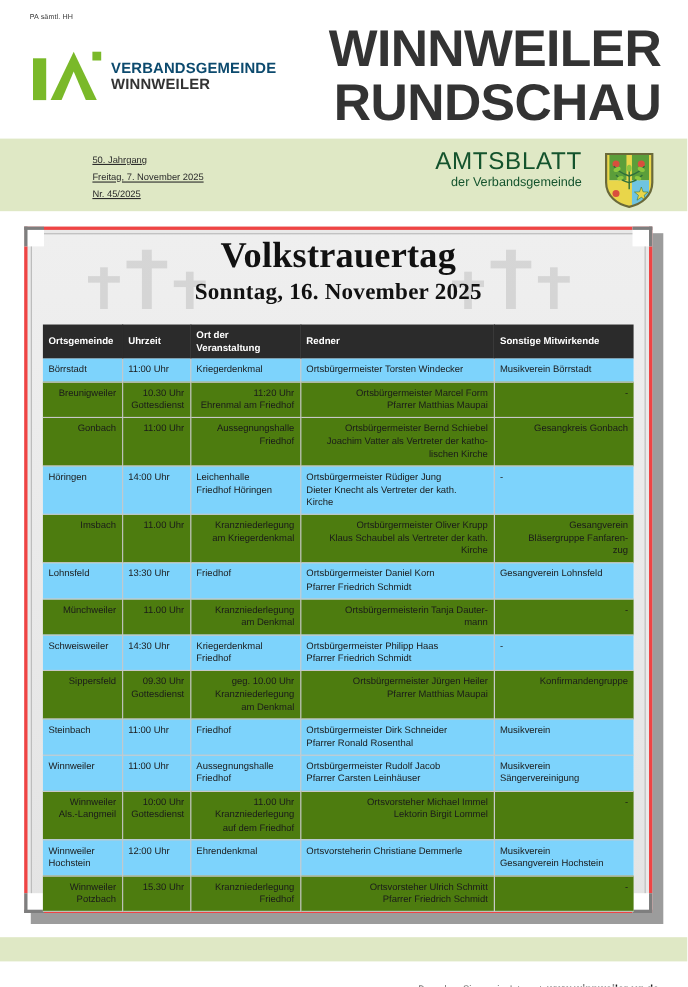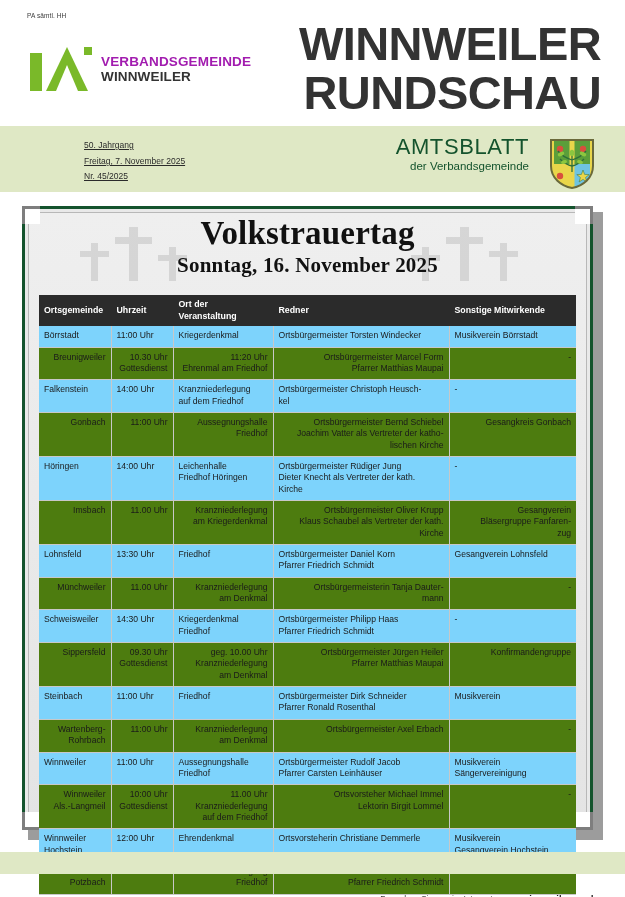--- a/index.html
+++ b/index.html
@@ -79,21 +79,21 @@
     height: 8px;
     background: #7ab929;
   }
   .logo-text {
     line-height: 1.12;
   }
   .logo-text .l1 {
     font-size: 13.5px;
     font-weight: bold;
     letter-spacing: .15px;
-    color: #a21caf;
+    color: #0c4a6e;
   }
   .logo-text .l2 {
     font-size: 13.5px;
     font-weight: bold;
     letter-spacing: .15px;
     color: #333333;
   }
   .paper-title {
     position: absolute;
     right: 24px;
@@ -170,21 +170,21 @@
     width: 575px;
     height: 628px;
     background: #9c9c9c;
   }
   .panel-frame {
     position: absolute;
     left: 0;
     top: 0;
     width: 571px;
     height: 624px;
-    border: 3px solid #14532d;
+    border: 3px solid #ef4444;
     background: #e9e9e9;
     box-sizing: border-box;
   }
   .panel-inner {
     position: absolute;
     left: 3px;
     top: 3px;
     right: 3px;
     bottom: 3px;
     border: 1px solid #b8b8b8;
@@ -476,39 +476,20 @@
                 <span class="cell-line">Ehrenmal am Friedhof</span>
               </td>
               <td>
                 <span class="cell-line">Ortsbürgermeister Marcel Form</span>
                 <span class="cell-line">Pfarrer Matthias Maupai</span>
               </td>
               <td>
                 <span class="cell-line">-</span>
               </td>
             </tr>
-            <tr class="odd">
-              <td>
-                <span class="cell-line">Falkenstein</span>
-              </td>
-              <td>
-                <span class="cell-line">14:00 Uhr</span>
-              </td>
-              <td>
-                <span class="cell-line">Kranzniederlegung</span>
-                <span class="cell-line">auf dem Friedhof</span>
-              </td>
-              <td>
-                <span class="cell-line">Ortsbürgermeister Christoph Heusch-</span>
-                <span class="cell-line">kel</span>
-              </td>
-              <td>
-                <span class="cell-line">-</span>
-              </td>
-            </tr>
             <tr class="even">
               <td>
                 <span class="cell-line">Gonbach</span>
               </td>
               <td>
                 <span class="cell-line">11:00 Uhr</span>
               </td>
               <td>
                 <span class="cell-line">Aussegnungshalle</span>
                 <span class="cell-line">Friedhof</span>
@@ -650,39 +631,20 @@
               </td>
               <td>
                 <span class="cell-line">Friedhof</span>
               </td>
               <td>
                 <span class="cell-line">Ortsbürgermeister Dirk Schneider</span>
                 <span class="cell-line">Pfarrer Ronald Rosenthal</span>
               </td>
               <td>
                 <span class="cell-line">Musikverein</span>
-              </td>
-            </tr>
-            <tr class="even">
-              <td>
-                <span class="cell-line">Wartenberg-</span>
-                <span class="cell-line">Rohrbach</span>
-              </td>
-              <td>
-                <span class="cell-line">11:00 Uhr</span>
-              </td>
-              <td>
-                <span class="cell-line">Kranzniederlegung</span>
-                <span class="cell-line">am Denkmal</span>
-              </td>
-              <td>
-                <span class="cell-line">Ortsbürgermeister Axel Erbach</span>
-              </td>
-              <td>
-                <span class="cell-line">-</span>
               </td>
             </tr>
             <tr class="odd">
               <td>
                 <span class="cell-line">Winnweiler</span>
               </td>
               <td>
                 <span class="cell-line">11:00 Uhr</span>
               </td>
               <td>

